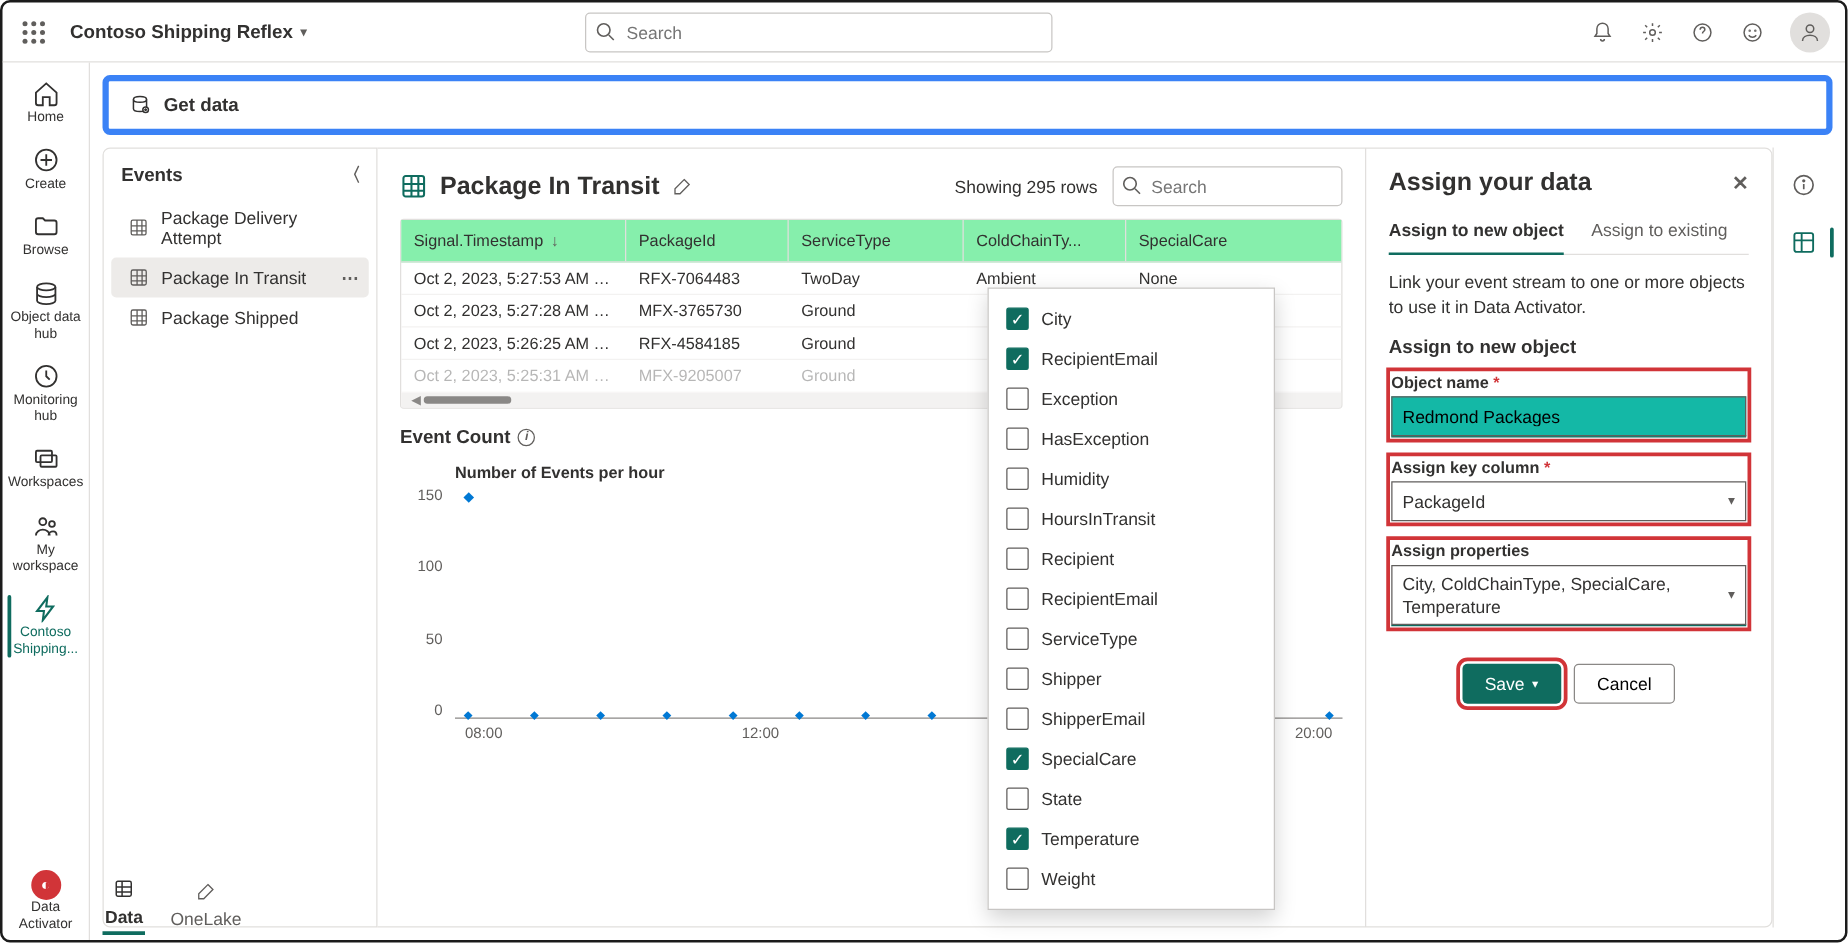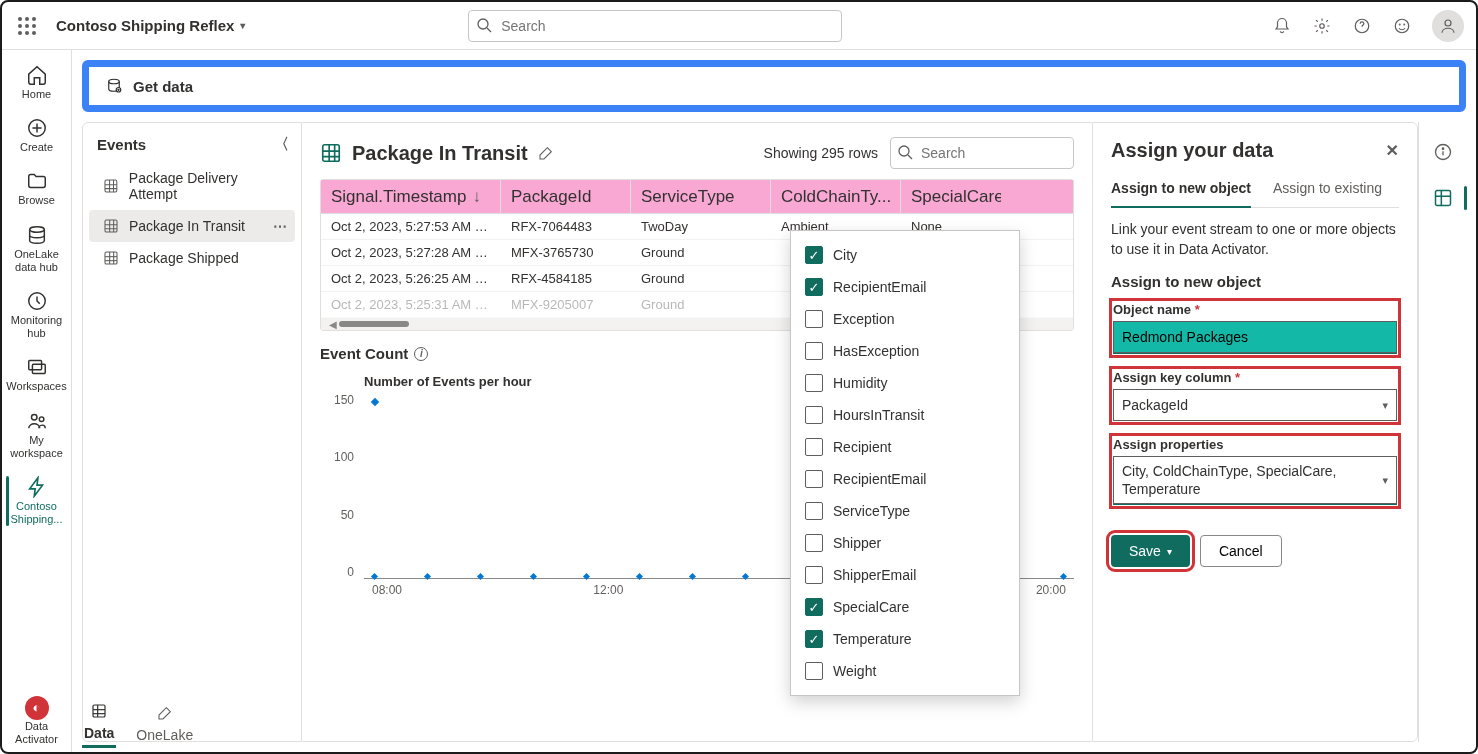--- a/index.html
+++ b/index.html
@@ -20,41 +20,41 @@
 .leftnav{width:70px;border-right:1px solid #e1dfdd;display:flex;flex-direction:column;align-items:center;padding-top:8px;gap:4px;}
 .nav-item{width:62px;display:flex;flex-direction:column;align-items:center;padding:6px 0;cursor:pointer;border-radius:4px;font-size:11px;color:#323130;text-align:center;line-height:1.2;}
 .nav-item svg,.nav-item .nico{width:22px;height:22px;margin-bottom:2px;color:#323130;}
 .nav-item.active{color:#0f6c5f;position:relative;}
 .nav-item.active::before{content:"";position:absolute;left:0px;top:6px;bottom:6px;width:3px;background:#0f6c5f;border-radius:2px;}
 .nav-item.active svg{color:#0f6c5f;}
 .nav-spacer{flex:1;}
 .nav-da{width:24px;height:24px;border-radius:50%;background:#d13438;display:flex;align-items:center;justify-content:center;color:#fff;font-size:13px;}
 
 .main{flex:1;display:flex;flex-direction:column;}
-.getdata-bar{margin:10px 10px 0 10px;border:7px solid #3b82f6;border-radius:6px;padding:10px 16px;display:flex;align-items:center;gap:10px;font-weight:600;font-size:15px;cursor:pointer;}
+.getdata-bar{margin:10px 10px 0 10px;border:5px solid #3b82f6;border-radius:6px;padding:10px 16px;display:flex;align-items:center;gap:10px;font-weight:600;font-size:15px;cursor:pointer;}
 .content{flex:1;display:flex;margin:10px;gap:0;min-height:0;}
 .events-panel{width:220px;border:1px solid #e1dfdd;border-radius:6px 0 0 6px;padding:8px 0;}
 .events-header{display:flex;align-items:center;justify-content:space-between;padding:4px 12px 8px 14px;font-weight:700;font-size:15px;}
 .ev-item{display:flex;align-items:center;gap:10px;padding:8px 8px 8px 14px;cursor:pointer;font-size:14px;border-radius:4px;margin:0 6px;}
 .ev-item .grid-ic{width:16px;height:16px;color:#605e5c;}
 .ev-item.selected{background:#edebe9;}
 .ev-item .more{margin-left:auto;color:#605e5c;font-weight:700;}
 
 .center{flex:1;border-top:1px solid #e1dfdd;border-bottom:1px solid #e1dfdd;padding:14px 18px;min-width:0;overflow:hidden;position:relative;}
 .center-head{display:flex;align-items:center;gap:12px;margin-bottom:10px;}
 .center-title{font-size:20px;font-weight:700;display:flex;align-items:center;gap:10px;}
 .center-title .grid-ic{width:22px;height:22px;color:#0f6c5f;}
 .rows-info{margin-left:auto;font-size:14px;color:#323130;}
 .center-search{width:184px;position:relative;}
 .center-search input{width:100%;height:32px;border:1px solid #c8c6c4;border-radius:4px;padding:0 8px 0 30px;font-size:14px;}
 .center-search .sicon{position:absolute;left:7px;top:7px;color:#605e5c;}
 
 .table{border:1px solid #e1dfdd;border-radius:3px;}
 .thead,.trow{display:grid;grid-template-columns:180px 130px 140px 130px 100px;align-items:center;}
-.thead{background:#f9a8d4;border-bottom:1px solid #e1dfdd;height:34px;font-size:17px;color:#323130;}
+.thead{background:#86efac;border-bottom:1px solid #e1dfdd;height:34px;font-size:13px;color:#323130;}
 .thead>div{padding:0 10px;border-right:1px solid #e1dfdd;height:100%;display:flex;align-items:center;gap:6px;white-space:nowrap;overflow:hidden;text-overflow:ellipsis;}
 .thead>div:last-child{border-right:none;}
 .trow{height:26px;font-size:13px;border-bottom:1px solid #f3f2f1;}
 .trow>div{padding:0 10px;white-space:nowrap;overflow:hidden;text-overflow:ellipsis;}
 .trow.fade{opacity:0.35;}
 .hscroll{height:12px;background:#f3f2f1;display:flex;align-items:center;padding:0 8px;}
 .hscroll .thumb{width:70px;height:6px;background:#8a8886;border-radius:3px;margin-left:2px;}
 .hscroll .arrow{font-size:10px;color:#8a8886;}
 
 .chart-section{margin-top:14px;}
@@ -82,21 +82,21 @@
 .rp-tab.active{color:#323130;font-weight:600;border-bottom:2px solid #0f6c5f;margin-bottom:-1px;}
 .rp-desc{font-size:14px;color:#323130;line-height:1.4;margin-bottom:14px;}
 .rp-section-h{font-weight:700;font-size:15px;margin-bottom:10px;}
 .field-label{font-size:13px;font-weight:600;margin-bottom:4px;}
 .req{color:#d13438;}
 .field-input{width:100%;height:32px;border:1px solid #605e5c;padding:0 8px;font-size:14px;background:#14b8a6;}
 .field-select{width:100%;min-height:32px;border:1px solid #605e5c;padding:4px 28px 4px 8px;font-size:14px;background:#fff;position:relative;display:flex;align-items:center;line-height:1.3;}
 .field-select .dd{position:absolute;right:8px;top:50%;transform:translateY(-50%);font-size:11px;color:#605e5c;}
 .field-underline{height:2px;background:#0f6c5f;margin-top:-1px;}
 .hl{outline:3px solid #d13438;outline-offset:-1px;padding:2px;margin-bottom:12px;}
-.rp-buttons{display:flex;gap:10px;margin-top:28px;}
+.rp-buttons{display:flex;gap:10px;margin-top:28px;justify-content:center;}
 .btn-save{background:#0f6c5f;color:#fff;border:none;height:32px;padding:0 18px;border-radius:4px;font-size:14px;cursor:pointer;display:flex;align-items:center;gap:6px;outline:3px solid #d13438;outline-offset:2px;}
 .btn-cancel{background:#fff;border:1px solid #8a8886;height:32px;padding:0 18px;border-radius:4px;font-size:14px;cursor:pointer;}
 
 .right-rail{width:48px;border-left:1px solid #e1dfdd;display:flex;flex-direction:column;align-items:center;padding-top:14px;gap:14px;}
 .rail-item{width:32px;height:32px;display:flex;align-items:center;justify-content:center;cursor:pointer;color:#605e5c;border-radius:4px;}
 .rail-item.active{color:#0f6c5f;position:relative;}
 .rail-item.active::after{content:"";position:absolute;right:-8px;top:4px;bottom:4px;width:3px;background:#0f6c5f;border-radius:2px;}
 
 .bottom-tabs{position:absolute;bottom:6px;left:82px;display:flex;gap:18px;align-items:center;}
 .btab{display:flex;align-items:center;gap:6px;font-size:14px;cursor:pointer;padding:4px 2px;color:#605e5c;flex-direction:column;}
@@ -189,21 +189,21 @@
         <svg viewBox="0 0 24 24" fill="none" stroke="currentColor" stroke-width="1.6">
           <path d="M3 7a2 2 0 012-2h4l2 2h8a2 2 0 012 2v8a2 2 0 01-2 2H5a2 2 0 01-2-2V7z"></path>
         </svg>
         <span>Browse</span>
       </div>
     <div class="nav-item">
         <svg viewBox="0 0 24 24" fill="none" stroke="currentColor" stroke-width="1.6">
           <ellipse cx="12" cy="6" rx="8" ry="3"></ellipse>
           <path d="M4 6v6c0 1.7 3.6 3 8 3s8-1.3 8-3V6M4 12v6c0 1.7 3.6 3 8 3s8-1.3 8-3v-6"></path>
         </svg>
-        <span>OneLake data hub</span>
+        <span>Object data hub</span>
       </div>
     <div class="nav-item">
         <svg viewBox="0 0 24 24" fill="none" stroke="currentColor" stroke-width="1.6">
           <circle cx="12" cy="12" r="9"></circle>
           <path d="M12 7v5l3 3"></path>
         </svg>
         <span>Monitoring hub</span>
       </div>
     <div class="nav-item">
         <svg viewBox="0 0 24 24" fill="none" stroke="currentColor" stroke-width="1.6">
@@ -515,20 +515,24 @@
         </div>
         <div class="chk-row">
           <div class="chk"></div>
           <span>ShipperEmail</span>
         </div>
         <div class="chk-row">
           <div class="chk checked">✓</div>
           <span>SpecialCare</span>
         </div>
         <div class="chk-row">
+          <div class="chk"></div>
+          <span>State</span>
+        </div>
+        <div class="chk-row">
           <div class="chk checked">✓</div>
           <span>Temperature</span>
         </div>
         <div class="chk-row">
           <div class="chk"></div>
           <span>Weight</span>
         </div>
       </div>
 
     <div class="bottom-tabs">

